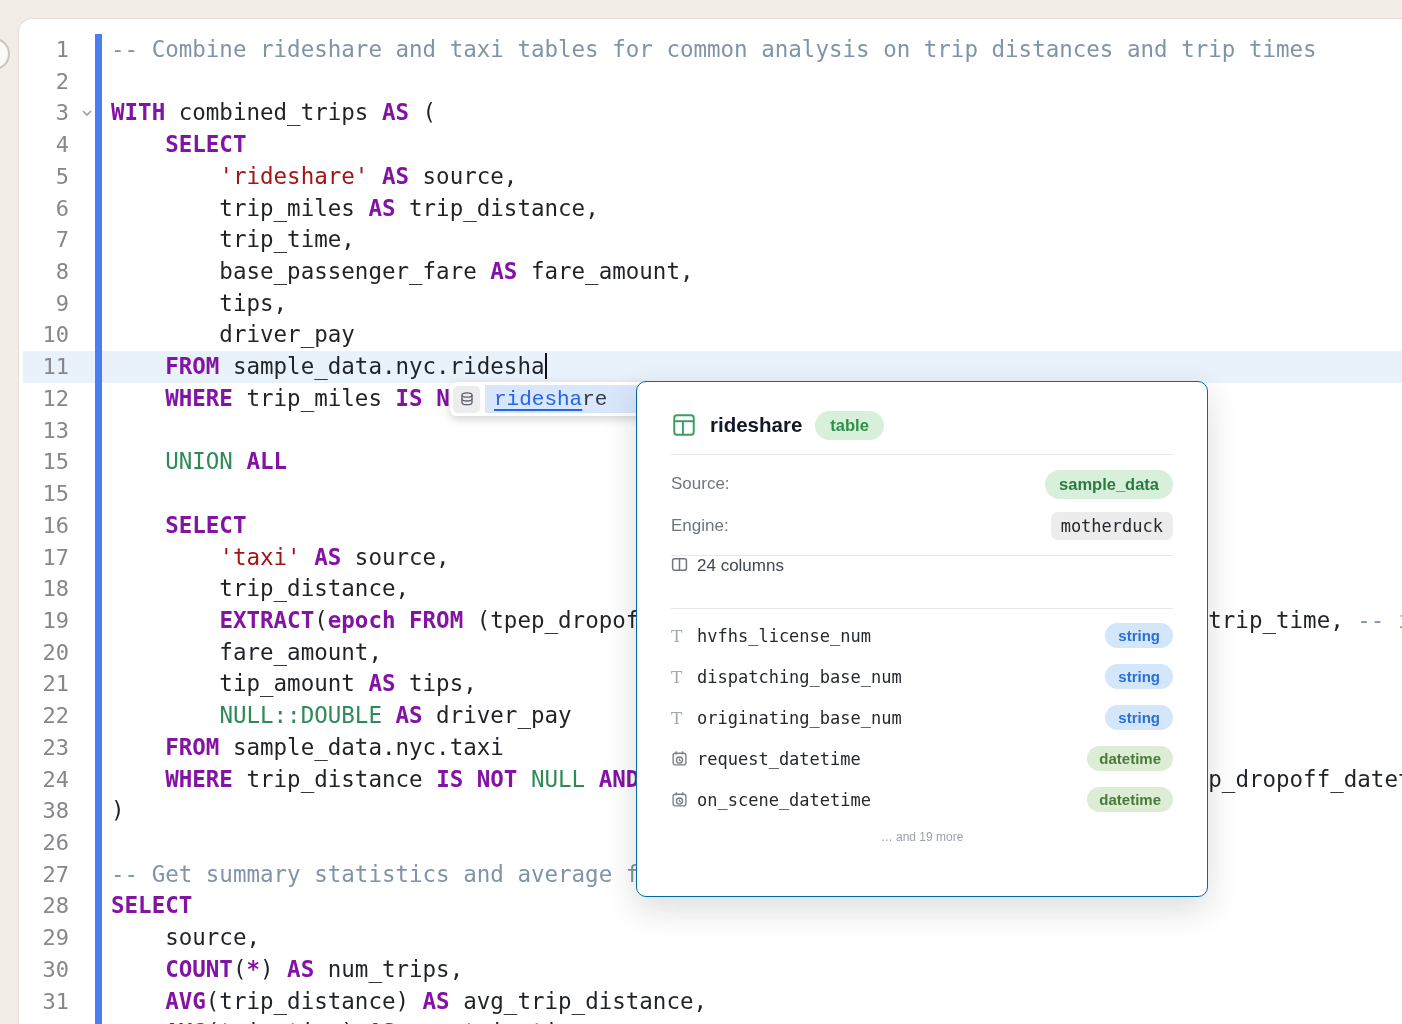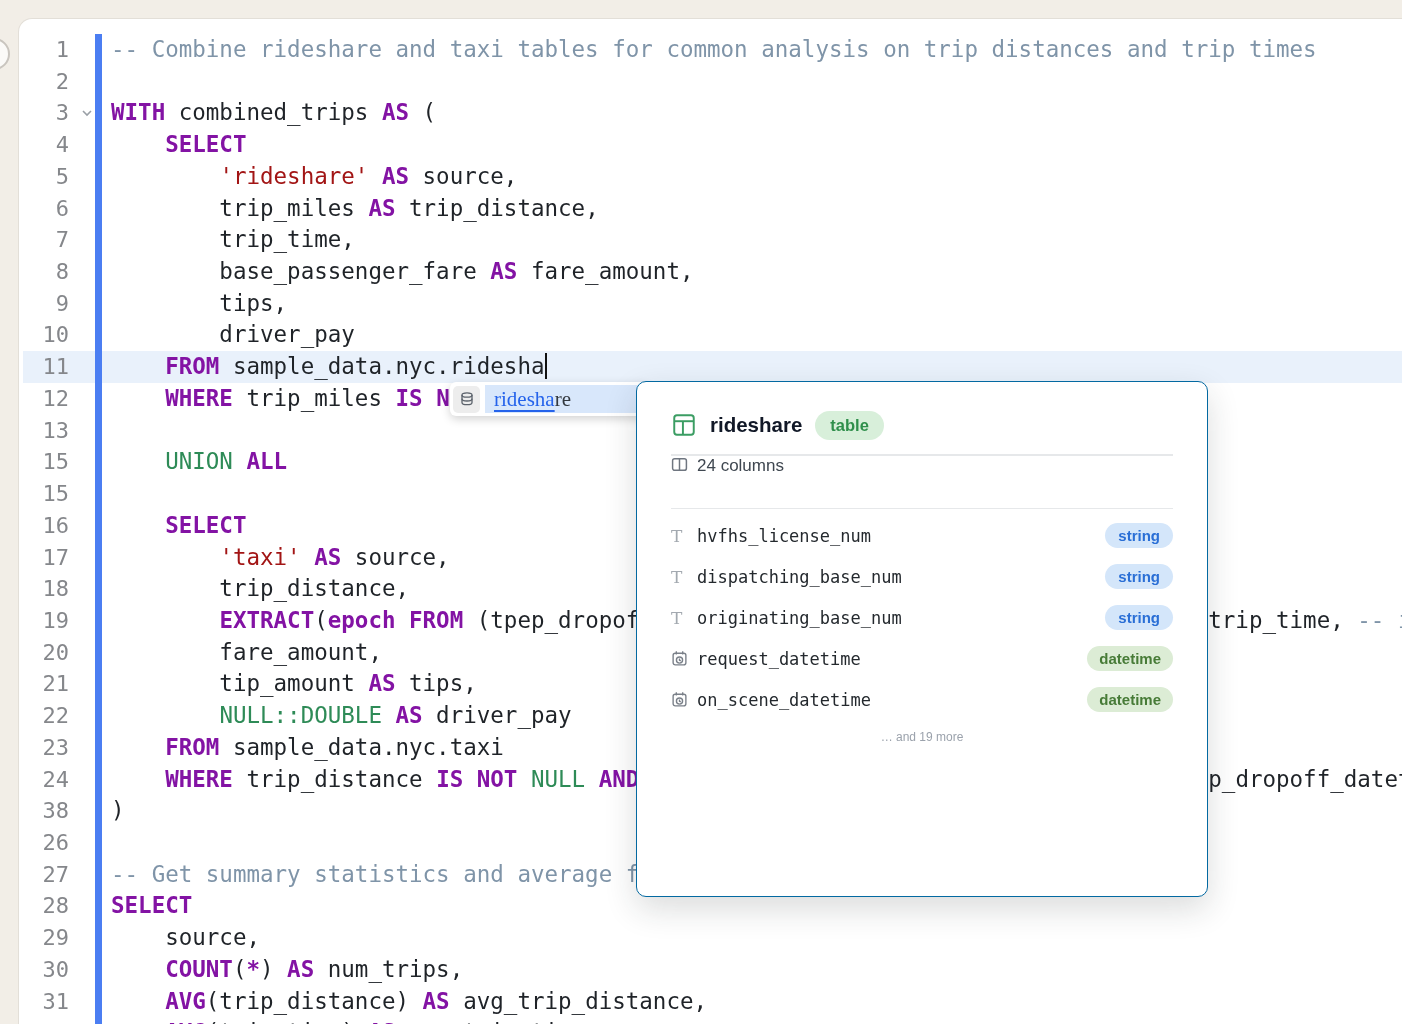--- a/index.html
+++ b/index.html
@@ -42,21 +42,21 @@
   .caret { display:inline-block; width:2px; height:26px; background:#111;
            vertical-align:-5px; margin-left:1px; }
 
   
   .ac { position:absolute; left:450px; top:382px; width:198px; height:34px; z-index:5;
         background:#ffffff; border-radius:6px; box-shadow:0 3px 10px rgba(0,0,0,.18);
         display:flex; align-items:center; padding:3px; gap:5px; }
   .ac-icon { width:27px; height:27px; border-radius:5px; background:#ededed; flex:none;
              display:flex; align-items:center; justify-content:center; }
   .ac-item { flex:1; height:28px; background:#d8e7fb; display:flex; align-items:center;
-             padding-left:9px; font-family:Liberation Serif, serif; font-size:21px; }
+             padding-left:9px; font-family:Liberation Mono, monospace; font-size:21px; }
   .ac-match { color:#2563eb; text-decoration:underline; text-underline-offset:4px;
               text-decoration-thickness:2px; }
   .ac-rest { color:#32383f; }
 
   
   .card { position:absolute; left:636px; top:381px; width:572px; height:516px; z-index:6;
           background:#ffffff; border:1px solid #0369a1; border-radius:10px;
           box-shadow:0 12px 32px rgba(31,35,40,.16); padding:14px 34px 0; }
   .card-header { height:58px; display:flex; align-items:center; gap:13px; }
   .card-title { font-size:20.5px; font-weight:bold; color:#111827; }
@@ -150,20 +150,30 @@
       <svg width="26" height="26" viewBox="0 0 24 24" fill="none" stroke="#3b9d63" stroke-width="1.8">
         <rect x="3" y="3" width="18" height="18" rx="2.5"></rect>
         <line x1="3" y1="8.5" x2="21" y2="8.5"></line>
         <line x1="11" y1="8.5" x2="11" y2="21"></line>
       </svg>
     </span>
     <span class="card-title">rideshare</span>
     <span class="pill pill-type">table</span>
   </div>
   <hr class="divider">
+  <div class="kv-section">
+    <div class="kv-row">
+      <span class="kv-label">Source:</span>
+      <span class="pill pill-green">sample_data</span>
+    </div>
+    <div class="kv-row">
+      <span class="kv-label">Engine:</span>
+      <span class="pill pill-gray">motherduck</span>
+    </div>
+  </div>
   <hr class="divider">
   <div class="cols-summary">
     <span style="display:flex;">
       <svg width="17" height="17" viewBox="0 0 16 16" fill="none" stroke="#6f7680" stroke-width="1.4">
         <rect x="1.5" y="2.5" width="13" height="11" rx="2"></rect>
         <line x1="8" y1="2.5" x2="8" y2="13.5"></line>
       </svg>
     </span>
     <span>24 columns</span>
   </div>

